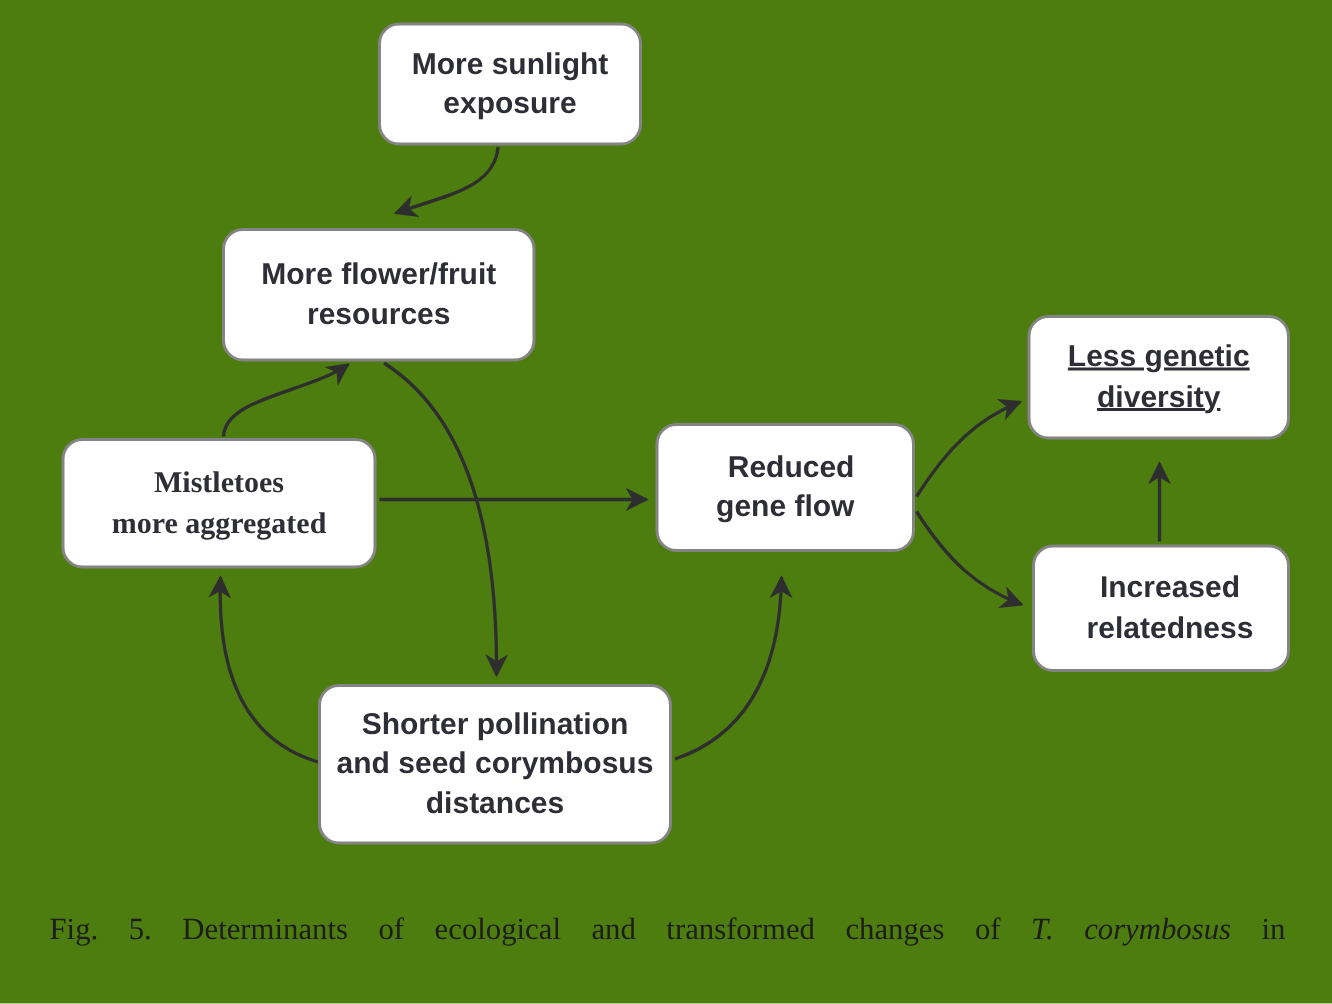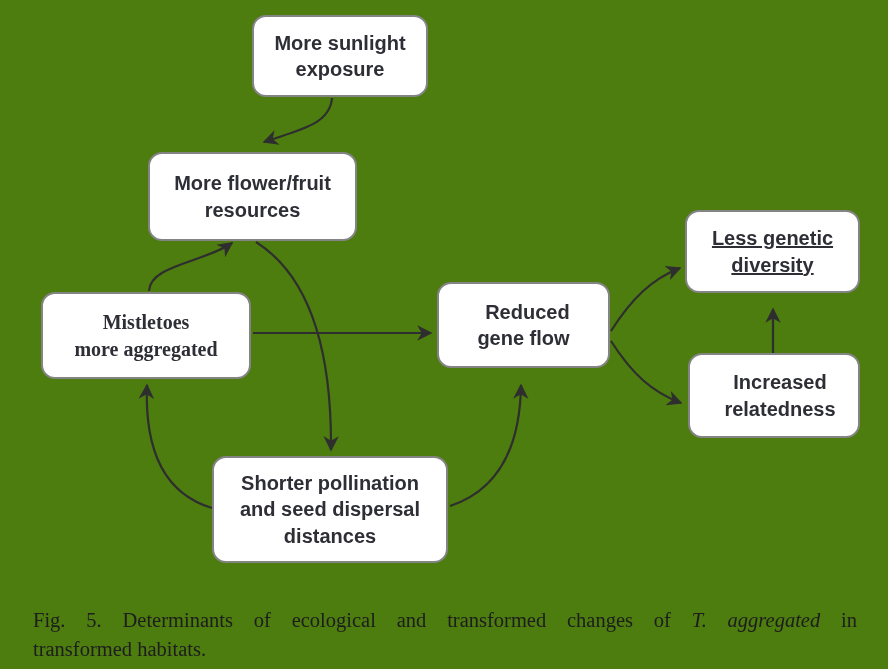--- a/index.html
+++ b/index.html
@@ -24,21 +24,21 @@
     line-height:1.32;
     color:#2e2e36;
     white-space:pre-line;
     box-sizing:border-box;
   }
   .node-sunlight  {left:252px;top:15px; width:176px;height:82px;}
   .node-flower    {left:148px;top:152px;width:209px;height:89px;}
   .node-mistletoes{left:41px; top:292px;width:210px;height:87px;font-family:Liberation Serif, serif;}
   .node-reduced   {left:437px;top:282px;width:173px;height:86px;text-align:right;}
   .node-less      {left:685px;top:210px;width:175px;height:83px;text-decoration:underline;}
-  .node-increased {left:688px;top:353px;width:172px;height:85px;padding-left:12px;}
+  .node-increased {left:688px;top:363px;width:172px;height:85px;padding-left:12px;}
   .node-shorter   {left:212px;top:456px;width:236px;height:107px;}
   .caption{
     position:absolute;left:33px;top:606px;width:824px;
     font-family:"Liberation Serif", serif;
     font-size:20.5px;line-height:29px;color:#1d1d1d;
   }
   .cap-line1{text-align:justify;text-align-last:justify;}
   .cap-line2{text-align:left;}
   .cap-fig{font-weight:normal;}
   .cap-species{font-style:italic;}
@@ -87,27 +87,26 @@
     <div class="node node-less">
       <span>Less genetic
 diversity</span>
     </div>
     <div class="node node-increased">
       <span>Increased
 relatedness</span>
     </div>
     <div class="node node-shorter">
       <span>Shorter pollination
-and seed dispersal
+and seed corymbosus
 distances</span>
     </div>
   </div>
 
   <div class="caption">
     <div class="cap-line1">
       <span class="cap-fig">Fig. 5.</span>
       <span>Determinants of ecological and transformed changes of</span>
-      <span class="cap-species">T. aggregated</span>
+      <span class="cap-species">T. corymbosus</span>
       <span>in</span>
     </div>
-    <div class="cap-line2">transformed habitats.</div>
   </div>
 </div>
 
 </body></html>

